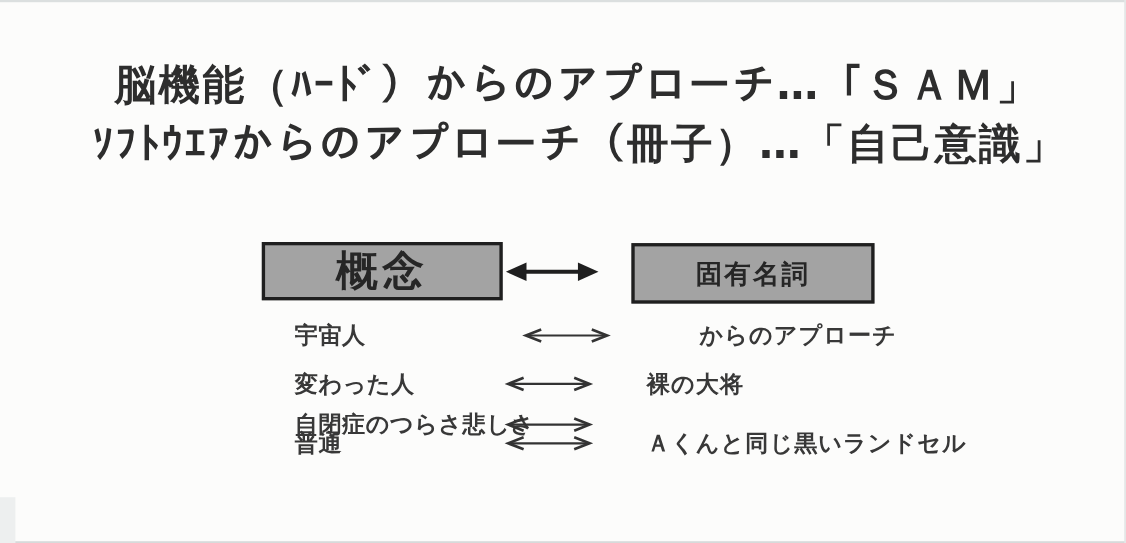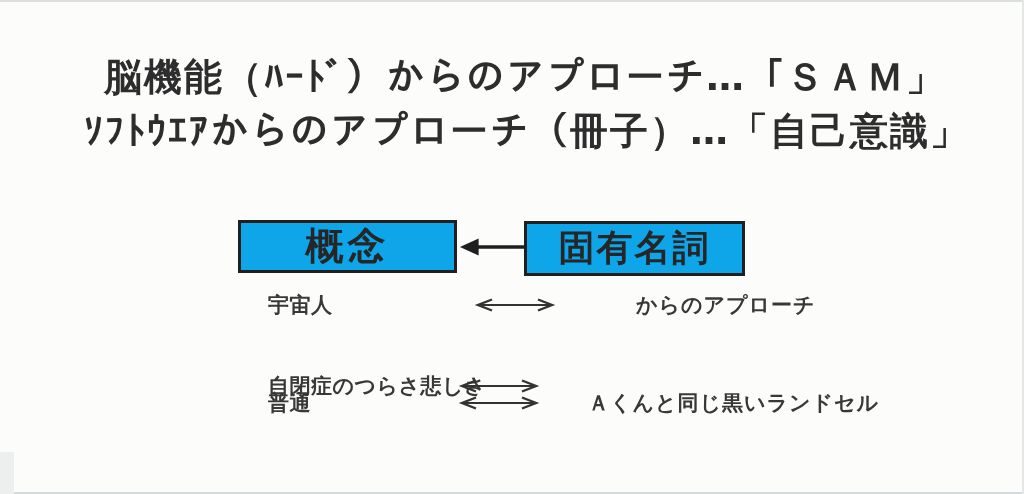--- a/index.html
+++ b/index.html
@@ -43,36 +43,36 @@
     letter-spacing: 2px;
     white-space: nowrap;
     color: #2d2d2d;
   }
   .title-line-1 { left: 104px; top: 52px; }
   .title-line-2 { left: 84px; top: 106px; }
 
   .term-box {
     position: absolute;
     border: 3px solid #1f1f1f;
-    background: #0ea5e9;
+    background: #a3a3a3;
     display: flex;
     align-items: center;
     justify-content: center;
     font-weight: bold;
     white-space: nowrap;
     color: #262626;
     box-sizing: border-box;
   }
   .concept-box {
     left: 238px; top: 220px; width: 219px; height: 53px;
     font-size: 38px; letter-spacing: 4px;
   }
   .proper-noun-box {
-    left: 524px; top: 221px; width: 221px; height: 55px;
-    font-size: 36px; letter-spacing: 2px;
+    left: 574px; top: 221px; width: 221px; height: 55px;
+    font-size: 24px; letter-spacing: 2px;
   }
   .header-arrow {
     position: absolute;
     left: 459px; top: 232px; width: 86px; height: 30px;
   }
 
   .pair-row {
     position: absolute;
     left: 268px;
     width: 700px;
@@ -136,20 +136,30 @@
     <span class="concept-label">宇宙人</span>
     <svg class="row-arrow" viewBox="0 0 82 16">
       <line x1="5" y1="8" x2="77" y2="8" stroke="#333" stroke-width="2"></line>
       <path d="M18,2.5 L4,8 L18,13.5" fill="none" stroke="#333" stroke-width="2.4"></path>
       <path d="M64,2.5 L78,8 L64,13.5" fill="none" stroke="#333" stroke-width="2.4"></path>
     </svg>
     <span class="row-gap"></span>
     <span class="proper-noun-label">からのアプローチ</span>
   </div>
 
+  <div class="pair-row row-2">
+    <span class="concept-label">変わった人</span>
+    <svg class="row-arrow" viewBox="0 0 82 16">
+      <line x1="5" y1="8" x2="77" y2="8" stroke="#333" stroke-width="2"></line>
+      <path d="M18,2.5 L4,8 L18,13.5" fill="none" stroke="#333" stroke-width="2.4"></path>
+      <path d="M64,2.5 L78,8 L64,13.5" fill="none" stroke="#333" stroke-width="2.4"></path>
+    </svg>
+    <span class="row-gap"></span>
+    <span class="proper-noun-label">裸の大将</span>
+  </div>
 
   <div class="pair-row row-3">
     <span class="concept-label">自閉症のつらさ悲しさ</span>
     <svg class="row-arrow" viewBox="0 0 82 16">
       <line x1="5" y1="8" x2="77" y2="8" stroke="#333" stroke-width="2"></line>
       <path d="M18,2.5 L4,8 L18,13.5" fill="none" stroke="#333" stroke-width="2.4"></path>
       <path d="M64,2.5 L78,8 L64,13.5" fill="none" stroke="#333" stroke-width="2.4"></path>
     </svg>
     <span class="row-gap"></span>
   </div>

